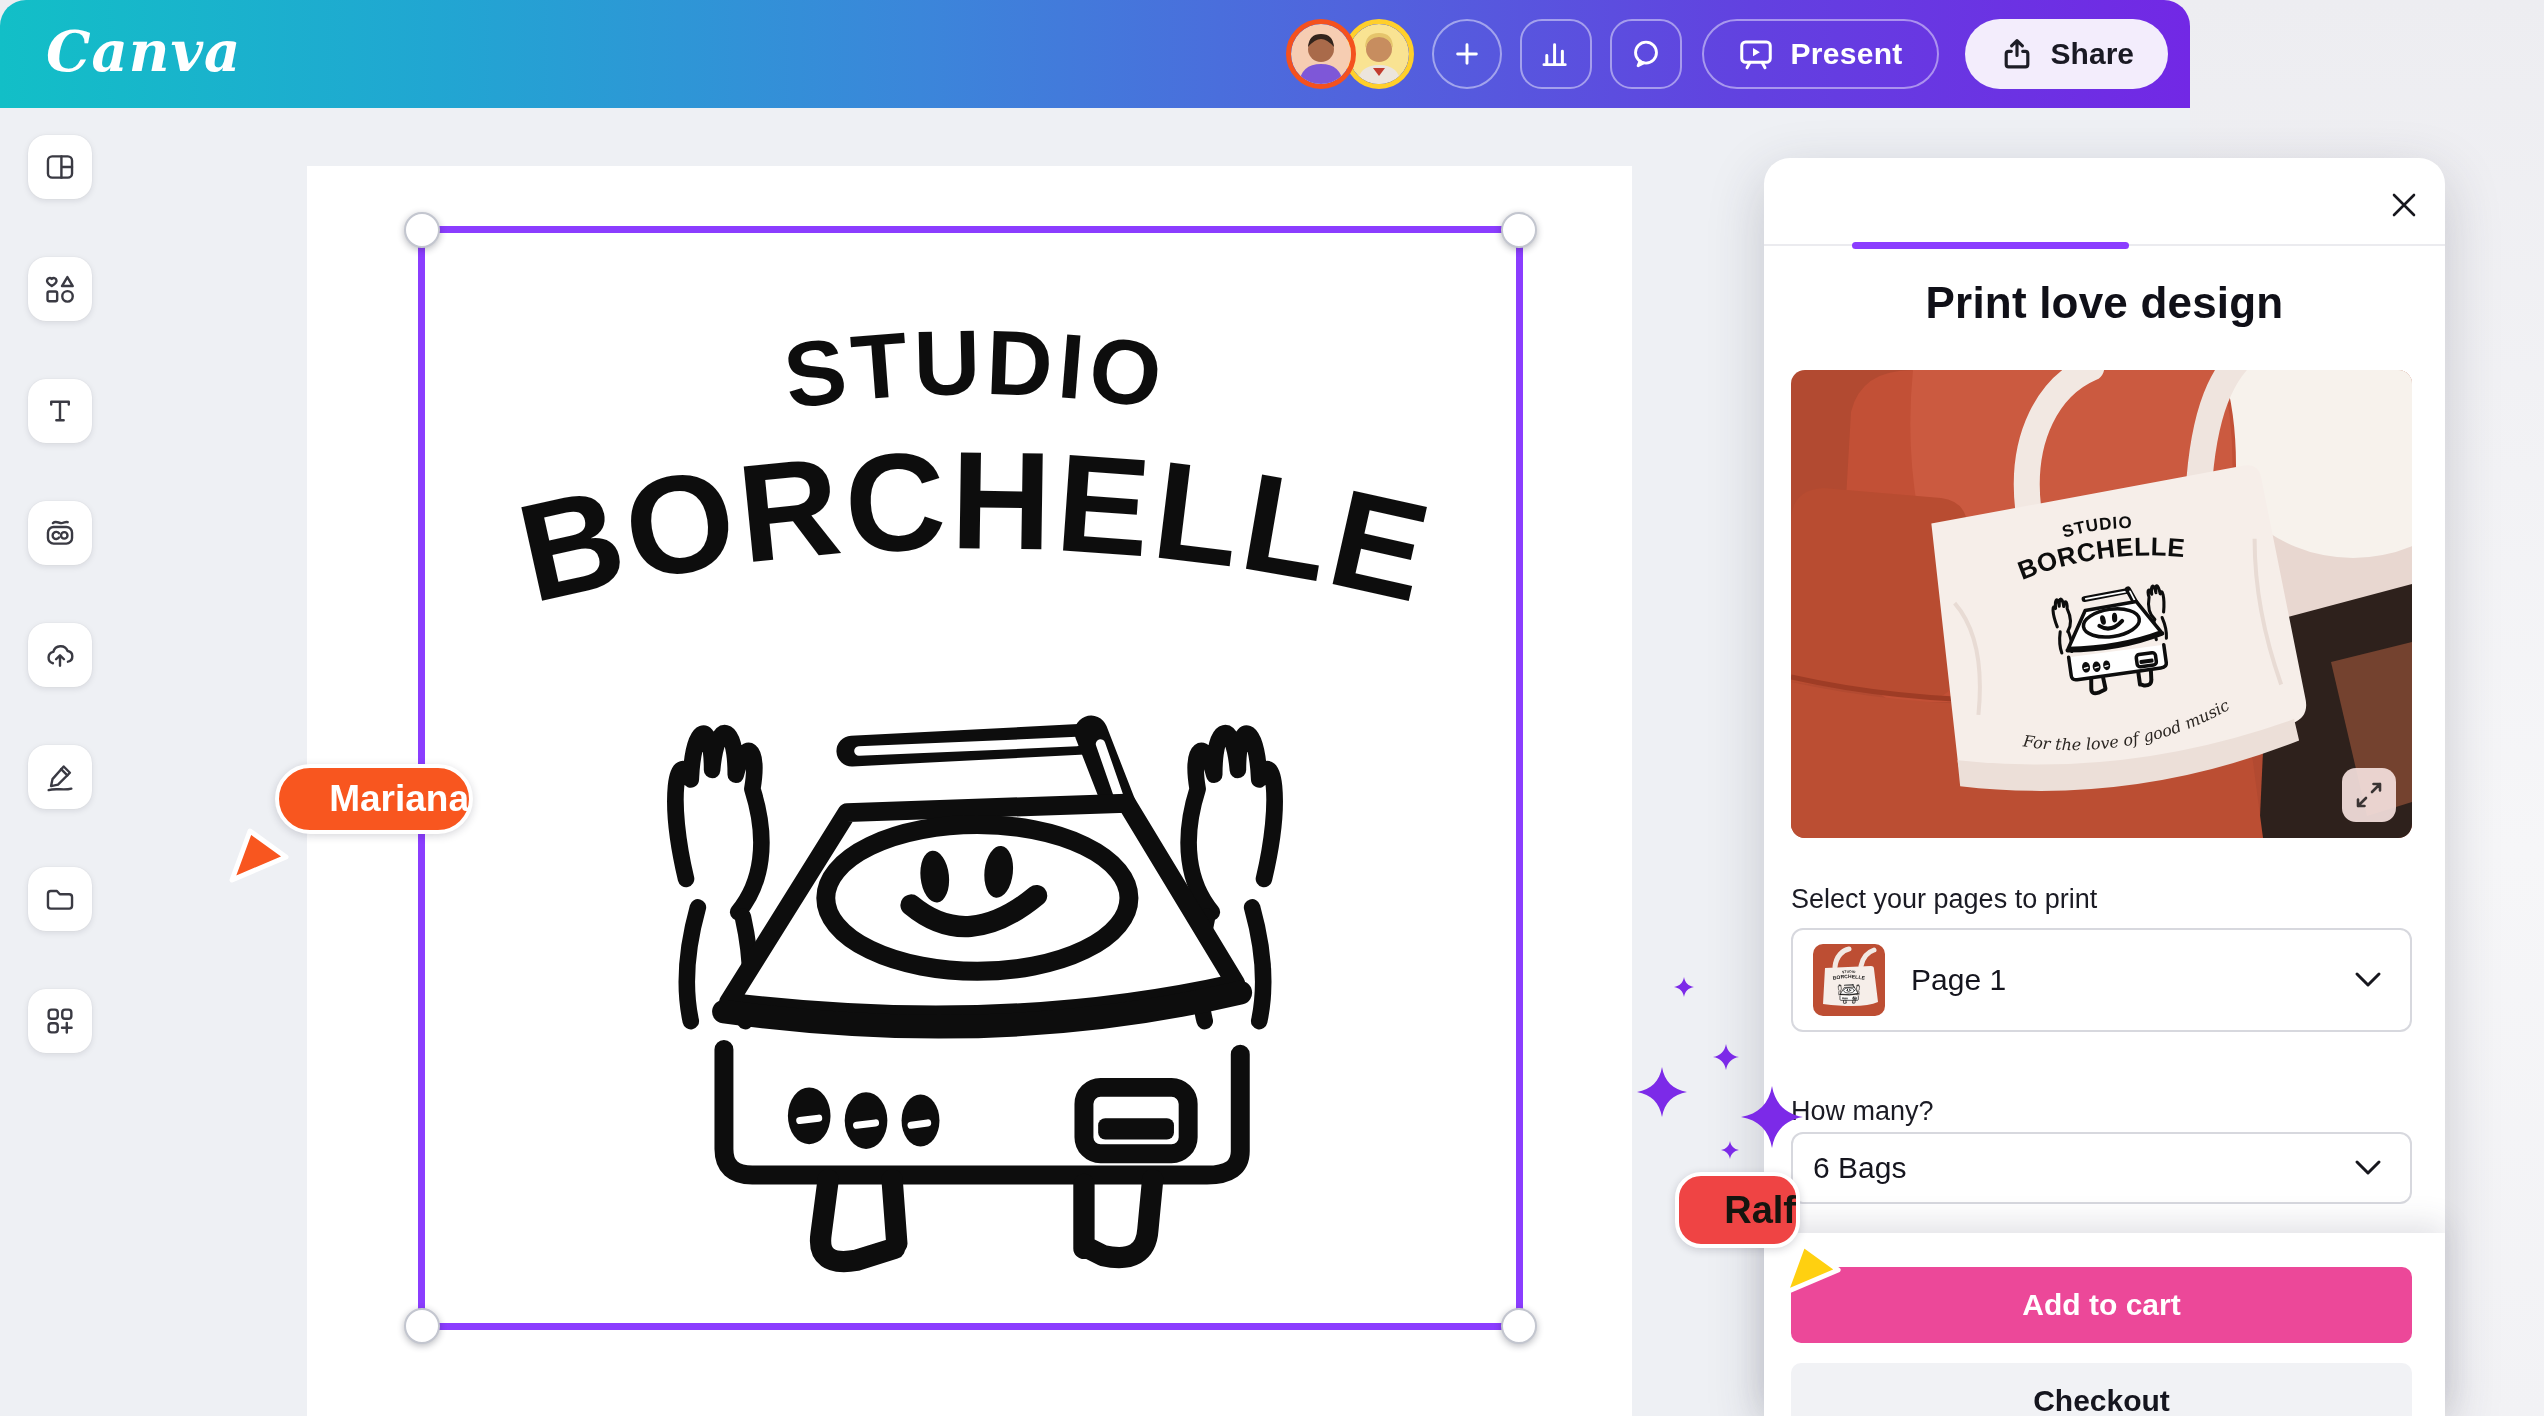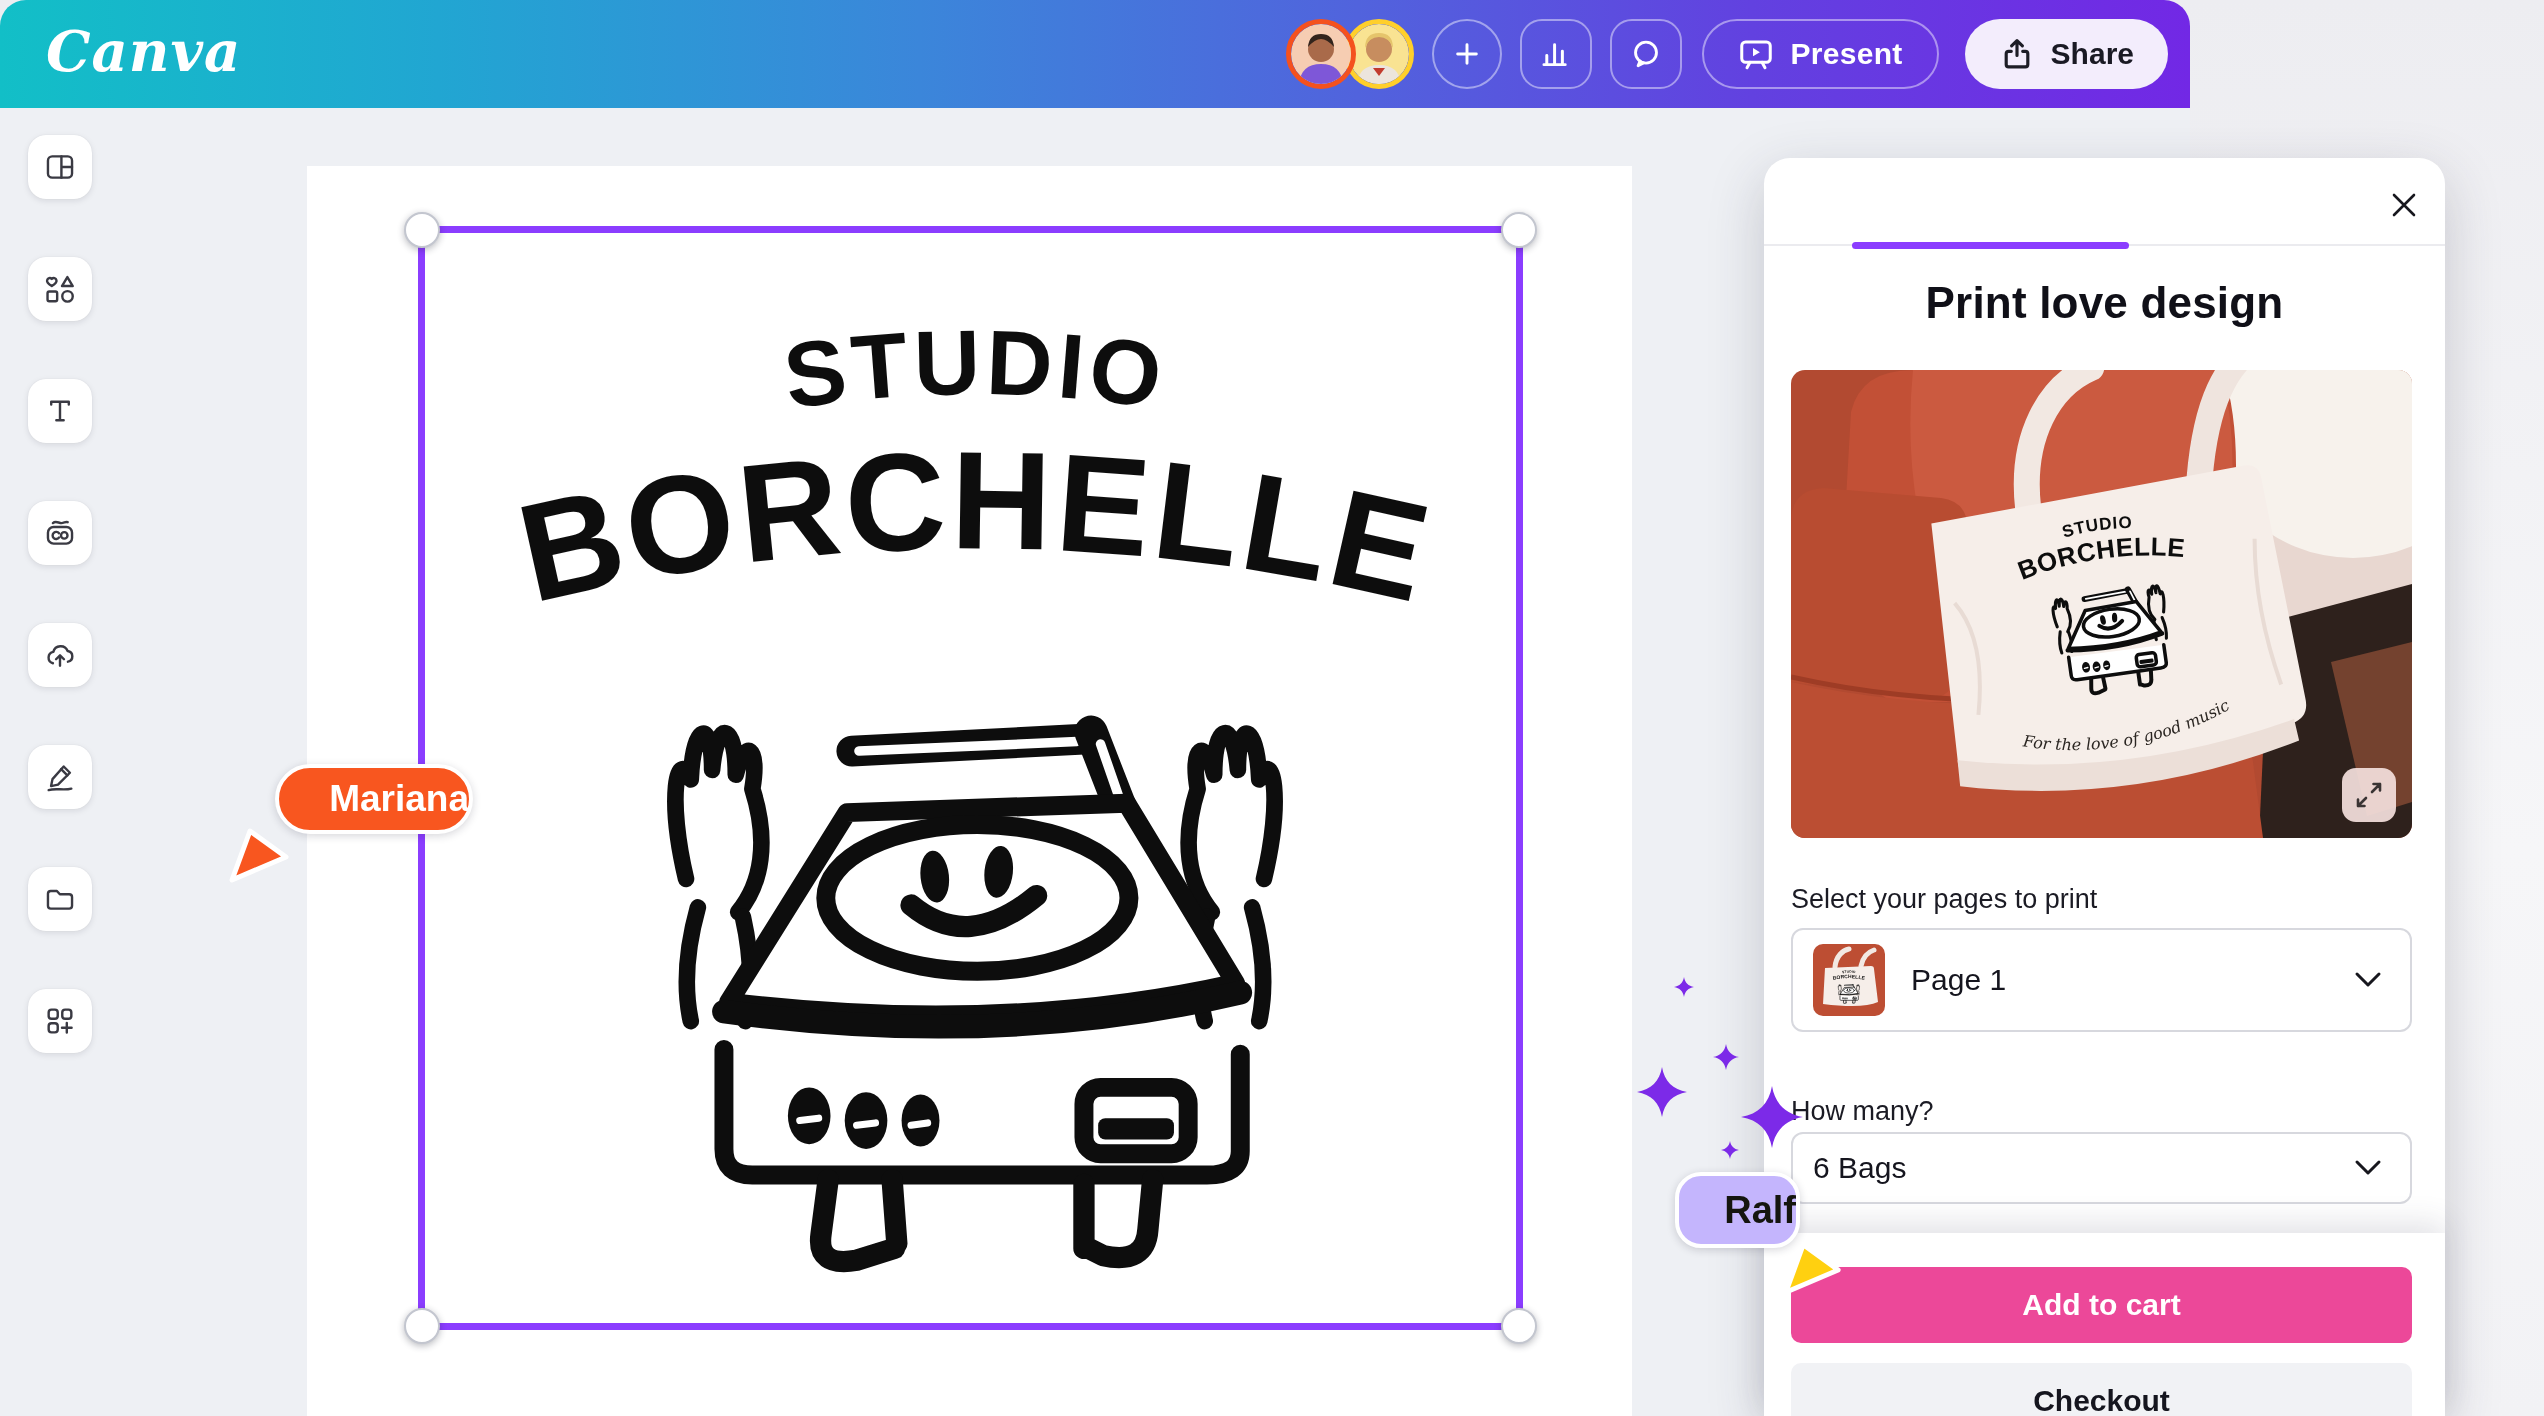--- a/index.html
+++ b/index.html
@@ -106,21 +106,21 @@
     background:#f1f2f5; color:#15151e; font-size:30px; font-weight:700; font-family:inherit;
     display:flex; align-items:center; justify-content:center; cursor:pointer;
   }
 
   
   .cursor-label {
     display:flex; align-items:center; justify-content:flex-end;
     border:4px solid #fff; box-shadow:0 2px 8px rgba(30,30,50,.18); z-index:40;
   }
   .cursor-label.mariana { left:275px; top:764px; width:198px; height:70px; border-radius:36px; background:#f8561f; color:#fff; font-size:37px; font-weight:700; }
-  .cursor-label.ralf { left:1675px; top:1172px; width:125px; height:76px; border-radius:26px; background:#c4b5fd; color:#15150f; font-size:38px; font-weight:700; }
+  .cursor-label.ralf { left:1675px; top:1172px; width:125px; height:76px; border-radius:26px; background:#ef4444; color:#15150f; font-size:38px; font-weight:700; }
   .cursor-arrow { z-index:40; overflow:visible; }
   .sparkle { z-index:30; }
 </style>
 </head>
 <body>
 
 <svg width="0" height="0" style="position:absolute" aria-hidden="true">
   <defs>
     <path id="arc-s" d="M106,32 A400,400 0 0 1 254,32" fill="none"></path>
     <path id="arc-b" d="M8,102 A610,610 0 0 1 352,102" fill="none"></path>

